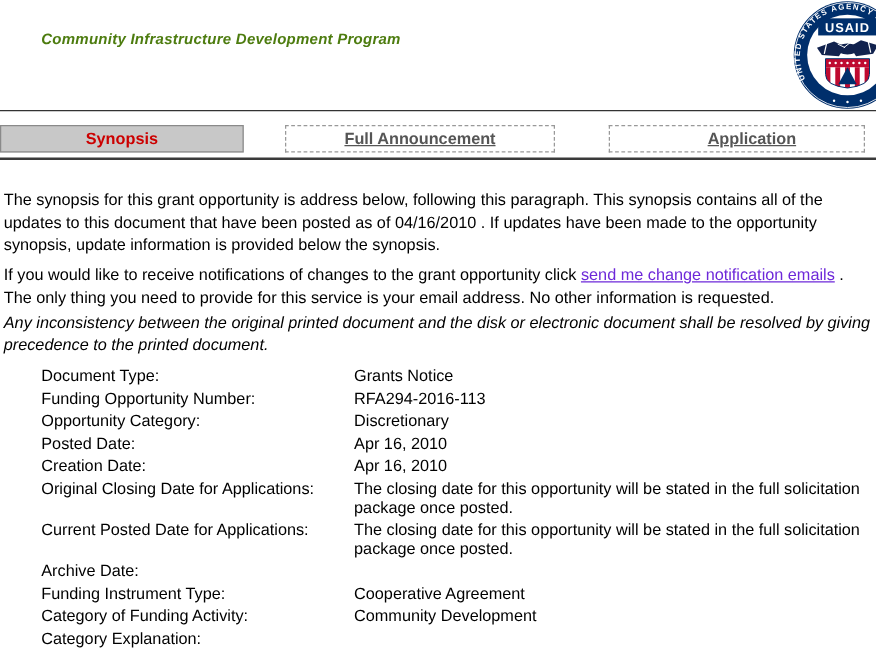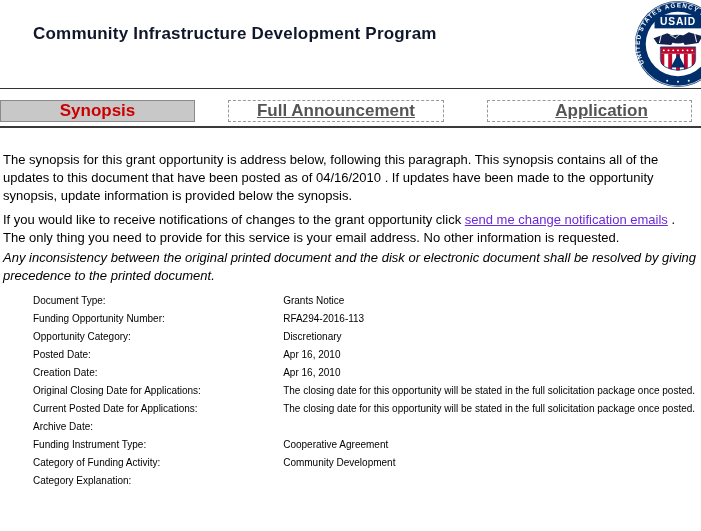--- a/index.html
+++ b/index.html
@@ -14,44 +14,45 @@
   
   .header {
     position: relative;
     height: 88px;
     border-bottom: 1px solid #333333;
   }
   .page-title {
     position: absolute;
     left: 33px; top: 24px;
     margin: 0;
-    font-size: 17px;
+    font-size: 12px;
     font-weight: bold;
     letter-spacing: 0.2px;
-    color: #0f172a;
+    color: #4d7c0f;
     white-space: nowrap;
+    font-style: italic;
   }
   .seal-wrap {
     position: absolute;
     left: 634px; top: 0px;
     width: 88px; height: 88px;
   }
   
   .tabbar {
     position: relative;
     height: 39px;
   }
   .tab {
     position: absolute;
     top: 11px;
     height: 20px;
     line-height: 20px;
     text-align: center;
     font-weight: bold;
-    font-size: 17px;
+    font-size: 13px;
     cursor: pointer;
     box-sizing: border-box;
   }
   .tab-active {
     left: 0; width: 195px;
     background: #c8c8c8;
     border: 1px solid #8a8a8a;
     color: #cc0000;
     height: 22px;
     line-height: 20px;
@@ -85,21 +86,21 @@
     text-decoration: underline;
     cursor: pointer;
   }
   
   table.details {
     margin: 8px 0 0 30px;
     border-collapse: collapse;
   }
   table.details td {
     vertical-align: top;
-    font-size: 10px;
+    font-size: 13px;
     line-height: 15px;
     padding: 0 0 3px 0;
   }
   td.lbl { width: 253px; }
   td.val { width: 420px; }
 </style>
 </head>
 <body>
 
 <div class="header">

